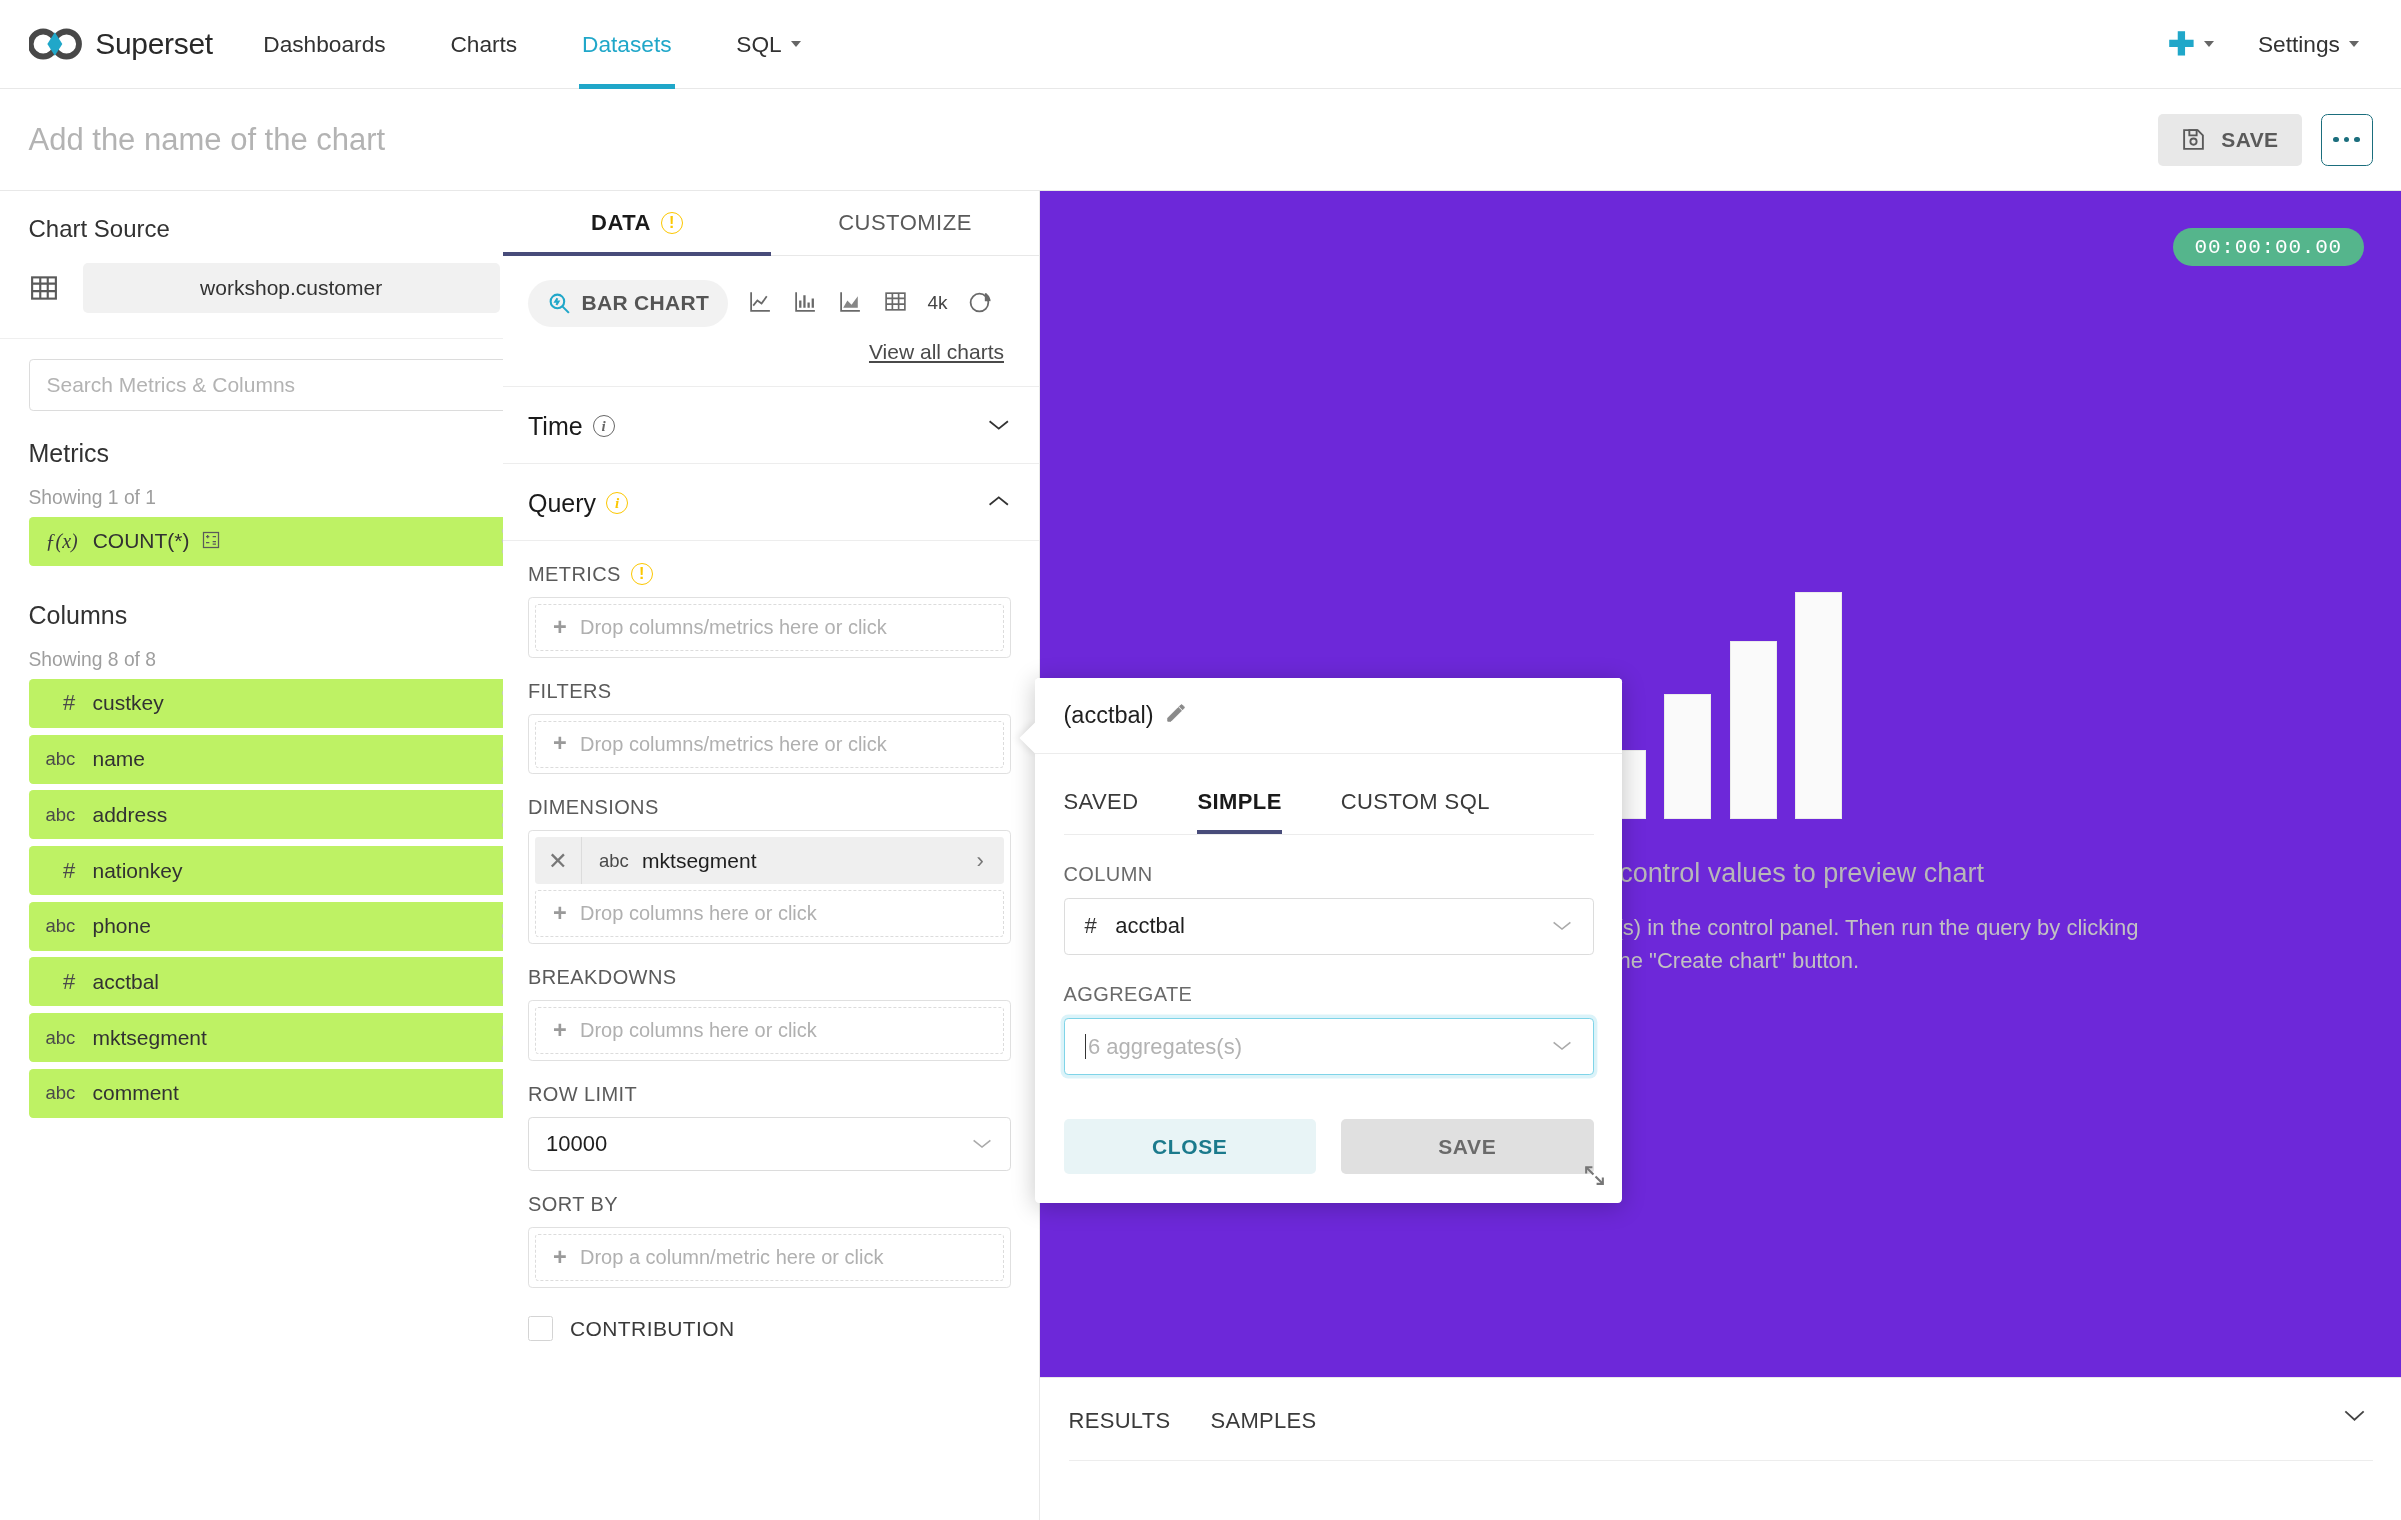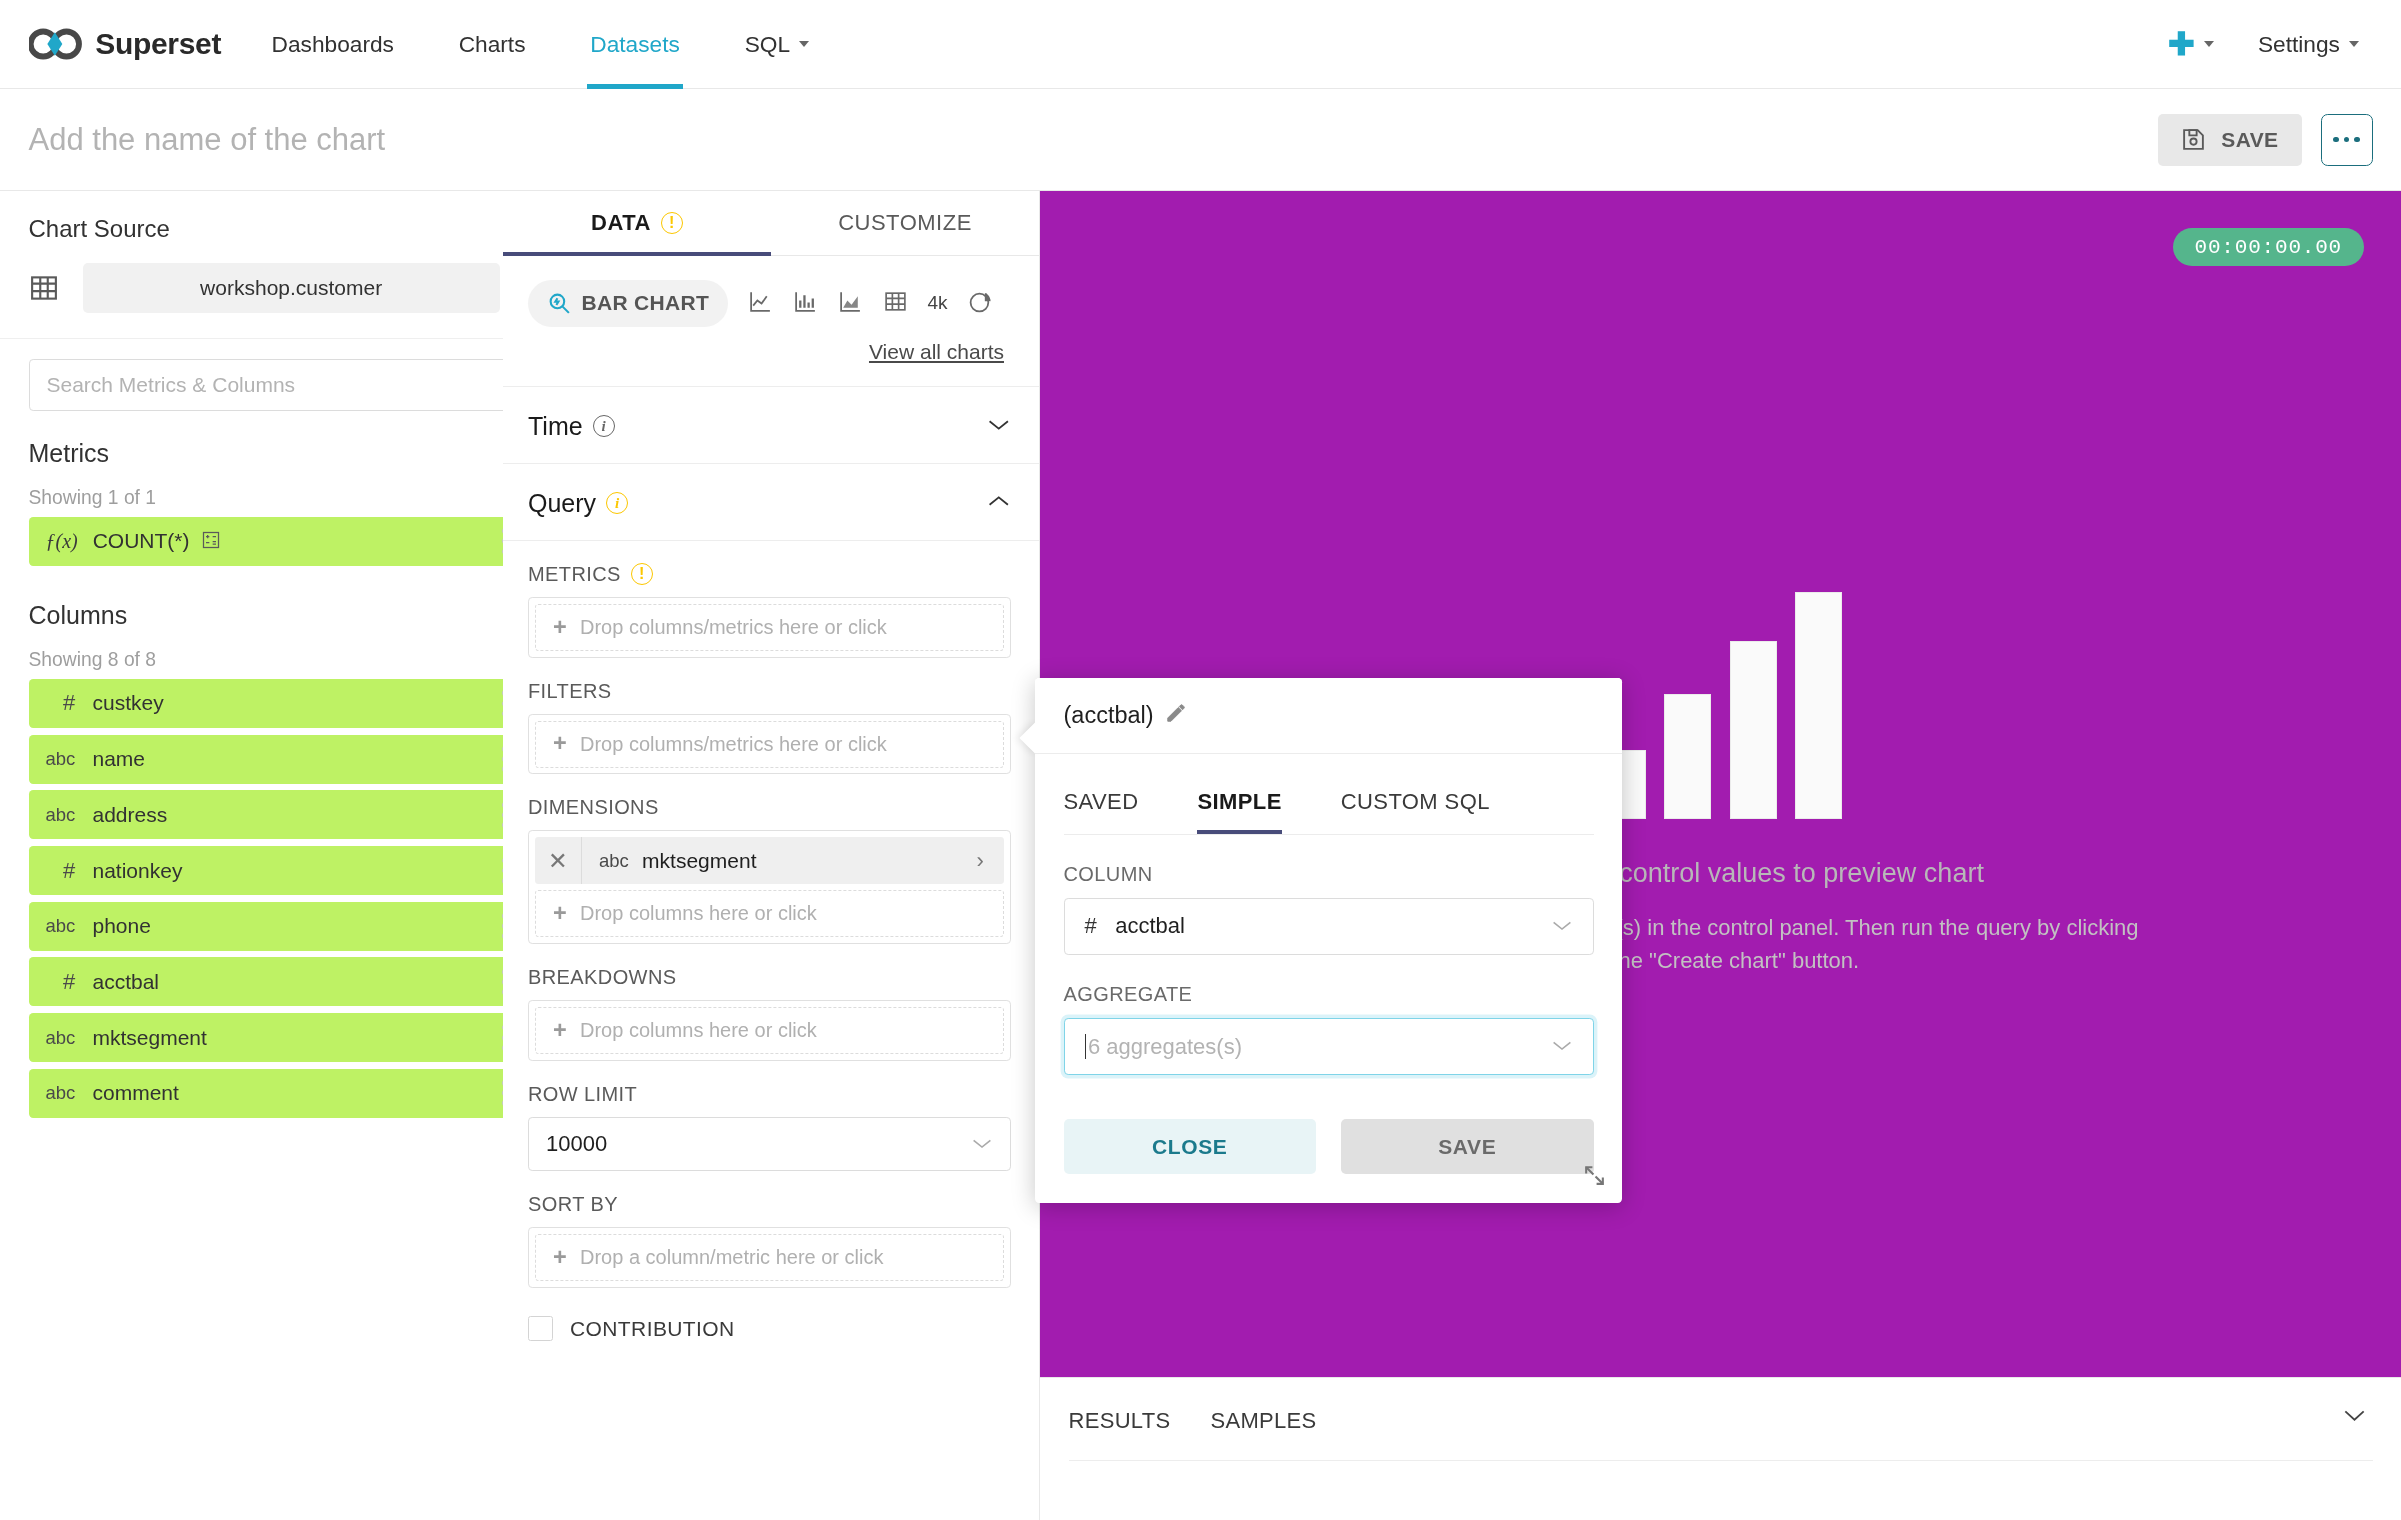--- a/index.html
+++ b/index.html
@@ -13,21 +13,21 @@
   .app { position: relative; width: 2401px; height: 1520px; }
 
   
   .navbar {
     position: absolute; top: 0; left: 0; right: 0; height: 89px;
     background: #fff; border-bottom: 0.8px solid #e8e8e8;
     display: flex; align-items: center; padding: 0 28.5px;
   }
   .brand { display: flex; align-items: center; gap: 11.7px; margin-right: 47px; }
   .brand-logo { width: 55px; height: 34px; flex: none; }
-  .brand-name { font-size: 30px; font-weight: bold; color: #2a2a2a; letter-spacing: -0.3px; }
+  .brand-name { font-size: 30px; font-weight: normal; color: #2a2a2a; letter-spacing: -0.3px; }
   .nav-links { display: flex; align-items: center; gap: 58px; height: 89px; }
   .nav-link {
     font-size: 22.7px; color: #323232; height: 89px; display: flex;
     align-items: center; position: relative; cursor: pointer; padding: 0 3.4px;
   }
   .nav-link.active { color: #20a7c9; }
   .nav-link.active::after {
     content: ""; position: absolute; left: 0; right: 0; bottom: 0;
     height: 4.2px; background: #20a7c9;
   }
@@ -211,21 +211,21 @@
   .create-chart-wrap { display: flex; justify-content: center; padding: 39px 0 34px 0; }
   .btn-create {
     background: #e4e4e4; border: none; border-radius: 5px; height: 54px;
     padding: 0 39px; font-size: 21px; font-weight: bold; color: #5a5a5a;
     letter-spacing: 0.5px; cursor: pointer; font-family: "Liberation Sans", sans-serif;
   }
 
   
   .chart-area {
     position: absolute; top: 191px; left: 1040px; right: 0; bottom: 0;
-    background: #a21caf; overflow: hidden;
+    background: #6d28d9; overflow: hidden;
   }
   .timer-badge {
     position: absolute; top: 37px; right: 37px;
     background: #55b58c; color: #fff; border-radius: 22px;
     padding: 7.6px 22px; font-size: 21px;
     font-family: "Liberation Mono", monospace; letter-spacing: 0.8px;
   }
   .placeholder {
     position: absolute; top: 0; left: 0; right: 0; bottom: 143px;
     display: flex; flex-direction: column; align-items: center; justify-content: center;

